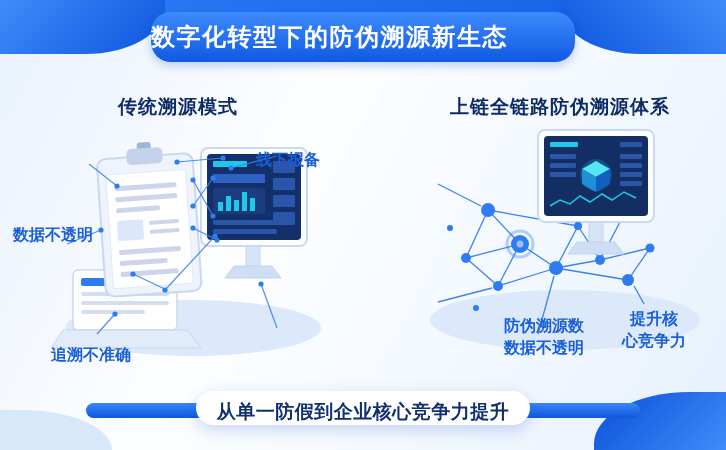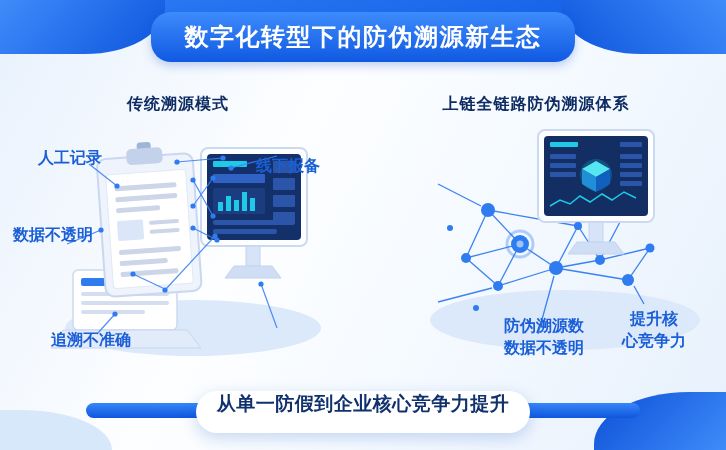--- a/index.html
+++ b/index.html
@@ -16,41 +16,41 @@
     background:linear-gradient(135deg,#3f8cfa,#0d55dd);}
   .corner.tr{right:0;top:0;width:165px;height:54px;border-bottom-left-radius:80px 46px;
     background:linear-gradient(225deg,#3f8cfa,#0d55dd);}
   .corner.br{right:0;bottom:0;width:132px;height:58px;border-top-left-radius:95px 52px;
     background:linear-gradient(315deg,#3f8cfa,#0b4fd6);}
   .corner.bl{left:0;bottom:0;width:112px;height:40px;border-top-right-radius:95px 42px;
     background:#d8e8fb;}
   
   .header-pill{position:absolute;left:151px;top:12px;width:424px;height:50px;border-radius:20px;
     background:linear-gradient(180deg,#3e8bfc 0%,#1059e2 100%);
-    display:flex;align-items:center;justify-content:center;
+    display:flex;align-items:center;justify-content:flex-start;
     box-shadow:0 4px 10px rgba(16,80,200,.25);}
   .header-pill span{color:#ffffff;font-size:24px;font-weight:bold;letter-spacing:1.5px;}
   
-  .panel-title{position:absolute;font-size:16px;font-weight:bold;color:#0e2b63;
+  .panel-title{position:absolute;font-size:19px;font-weight:bold;color:#0e2b63;
     text-align:center;letter-spacing:1px;}
   #left-title{left:58px;top:94px;width:240px;}
-  #right-title{left:391px;top:94px;width:290px;}
+  #right-title{left:415px;top:94px;width:290px;}
   
   .lbl{position:absolute;font-size:16px;font-weight:bold;color:#1a5fd6;text-align:center;
     white-space:pre-line;line-height:1.35;}
   svg.art{position:absolute;}
   #left-art{left:15px;top:122px;}
   #right-art{left:380px;top:122px;}
   
   .footer-bar{position:absolute;top:403px;width:122px;height:15px;border-radius:8px;
     background:linear-gradient(180deg,#3787f8,#0f56de);z-index:1;}
   .footer-bar.l{left:86px;}
   .footer-bar.r{left:518px;}
-  .footer-pill{position:absolute;left:196px;top:391px;width:334px;height:42px;border-radius:21px;
-    background:#ffffff;z-index:2;display:flex;align-items:flex-start;justify-content:center;
+  .footer-pill{position:absolute;left:196px;top:391px;width:334px;height:34px;border-radius:21px;
+    background:#ffffff;z-index:2;display:flex;align-items:flex-end;justify-content:center;
     box-shadow:0 5px 16px rgba(20,80,190,.22);}
   .footer-pill span{color:#10306e;font-size:19px;font-weight:bold;letter-spacing:.5px;}
 </style>
 </head>
 <body>
 
 <div class="canvas">
 
   <div class="top-strip"></div>
   <div class="corner tl"></div>
@@ -209,24 +209,23 @@
       <circle cx="220" cy="138" r="5"></circle>
       <circle cx="198" cy="104" r="4"></circle>
       <circle cx="248" cy="158" r="6"></circle>
       <circle cx="270" cy="126" r="4.5"></circle>
       <circle cx="118" cy="164" r="5"></circle>
       <circle cx="70" cy="106" r="3"></circle>
       <circle cx="96" cy="186" r="3"></circle>
     </g>
   </svg>
 
-  <div class="lbl" style="left:28px;top:147px;width:84px;">人工记录</div>
-  <div class="lbl" style="left:246px;top:155px;width:84px;">线下报备</div>
+  <div class="lbl" style="left:246px;top:149px;width:84px;">线下报备</div>
   <div class="lbl" style="left:6px;top:224px;width:94px;">数据不透明</div>
-  <div class="lbl" style="left:44px;top:329px;width:94px;">追溯不准确</div>
+  <div class="lbl" style="left:44px;top:344px;width:94px;">追溯不准确</div>
 
   <div class="lbl" style="left:492px;top:315px;width:104px;">防伪溯源数
 数据不透明</div>
   <div class="lbl" style="left:610px;top:288px;width:88px;margin-top:20px;">提升核
 心竞争力</div>
 
   <div class="footer-bar l"></div>
   <div class="footer-bar r"></div>
   <div class="footer-pill">
     <span>从单一防假到企业核心竞争力提升</span>

